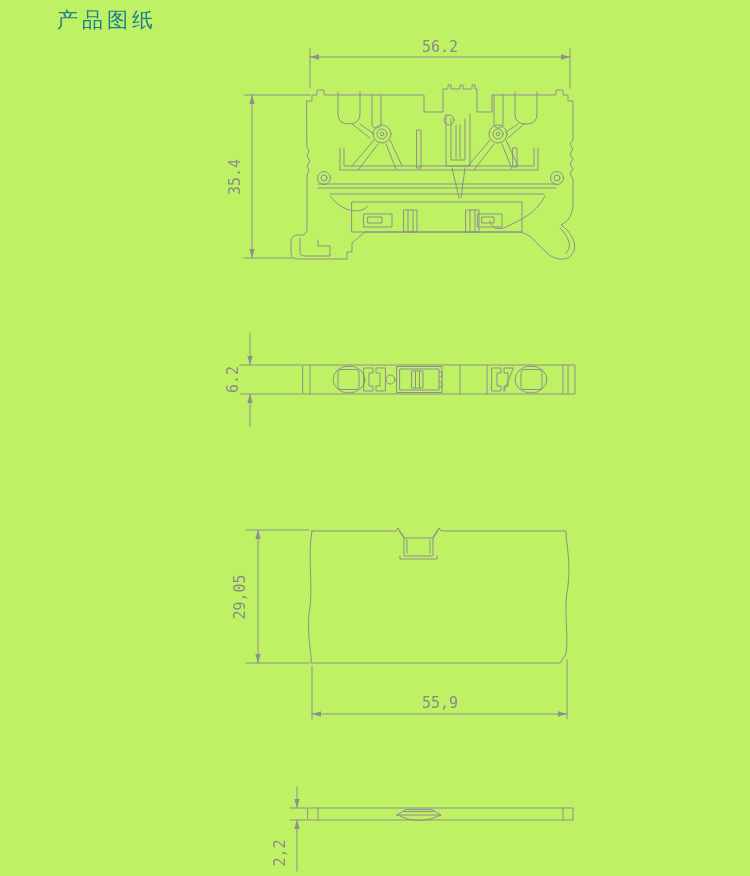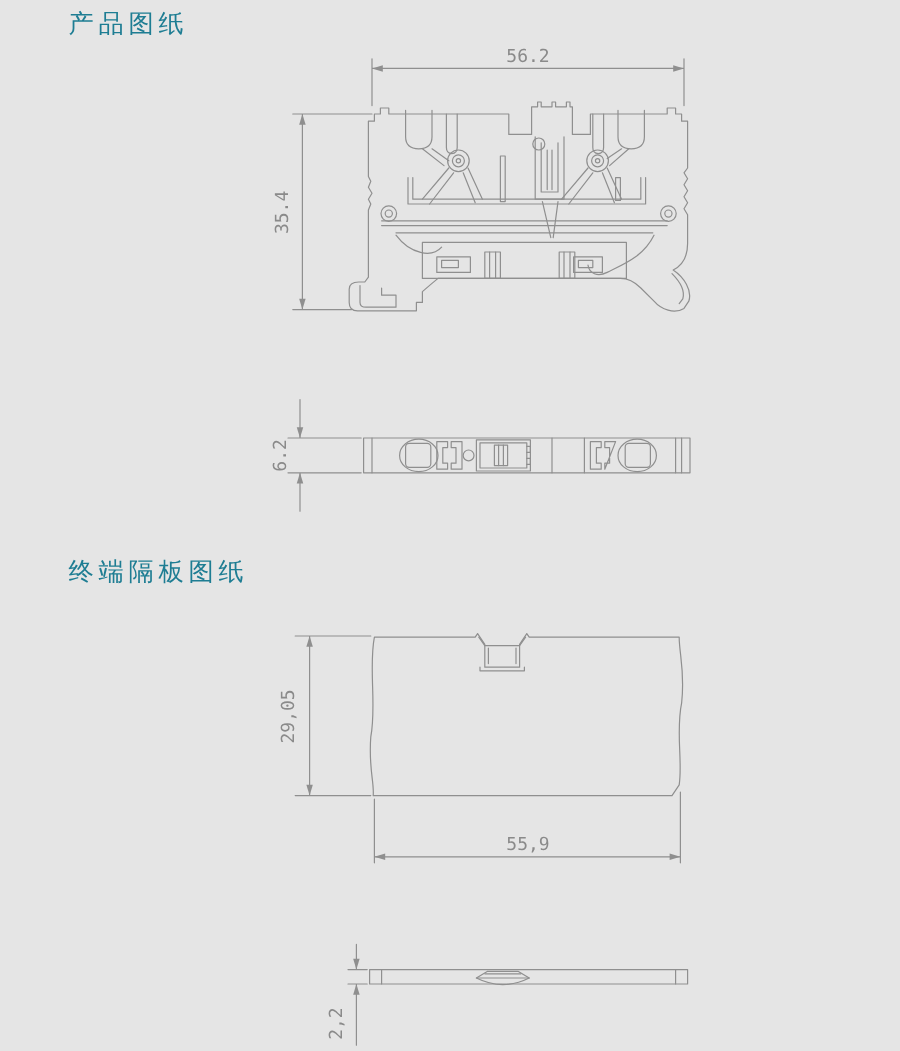--- a/index.html
+++ b/index.html
@@ -1,33 +1,32 @@
 <!DOCTYPE html>
 <html><head>
 <meta charset="utf-8">
 <style>
   html,body{margin:0;padding:0;background:#ffffff;}
-  .page{position:relative;width:750px;height:876px;background:#e5e5e5;overflow:hidden;
+  .page{position:relative;width:750px;height:876px;background:#bef264;overflow:hidden;
         font-family:"DejaVu Sans","Liberation Sans",sans-serif;}
   .heading{position:absolute;color:#1e7d93;font-size:21px;font-weight:500;letter-spacing:4px;white-space:nowrap;}
   .heading-product{left:57px;top:6px;}
   .heading-partition{left:57px;top:462px;}
   svg.canvas{position:absolute;left:0;top:0;width:750px;height:876px;}
   .ln{fill:none;stroke:#8f8f8f;stroke-width:1;stroke-linejoin:round;stroke-linecap:round;}
   .arr{fill:#8f8f8f;stroke:none;}
   .dim-text{fill:#8a8a8a;font-family:"DejaVu Sans Mono","Liberation Mono",monospace;font-size:15px;}
 </style>
 </head>
 <body>
 
 <div class="page">
 
   <div class="heading heading-product">产品图纸</div>
 
-  <div class="heading heading-partition">终端隔板图纸</div>
 
   <svg class="canvas" viewBox="0 0 750 876">
 
     <g>
 
       <path class="ln" d="M307,101 L312,101 L312,95 L317,95 L317,90 L324,90 L324,95 L424,95 L424,112 L443,112
         L443,89 L448,89 L448,85 L451,85 L451,89 L460,89 L460,85 L463,85 L463,89 L472,89 L472,85 L475,85 L475,89
         L477,89 L477,112 L492,112 L492,95 L556,95 L556,90 L563,90 L563,95 L568,95 L568,101 L573,101
         L573,140 L570,144 L573,149 L570,154 L573,159 L570,164 L573,169 L570,174 L573,179 L573,203
         C573,214 569,221 561,225 C570,231 577,242 574,251 L570,257 C562,262 551,258 545,251

